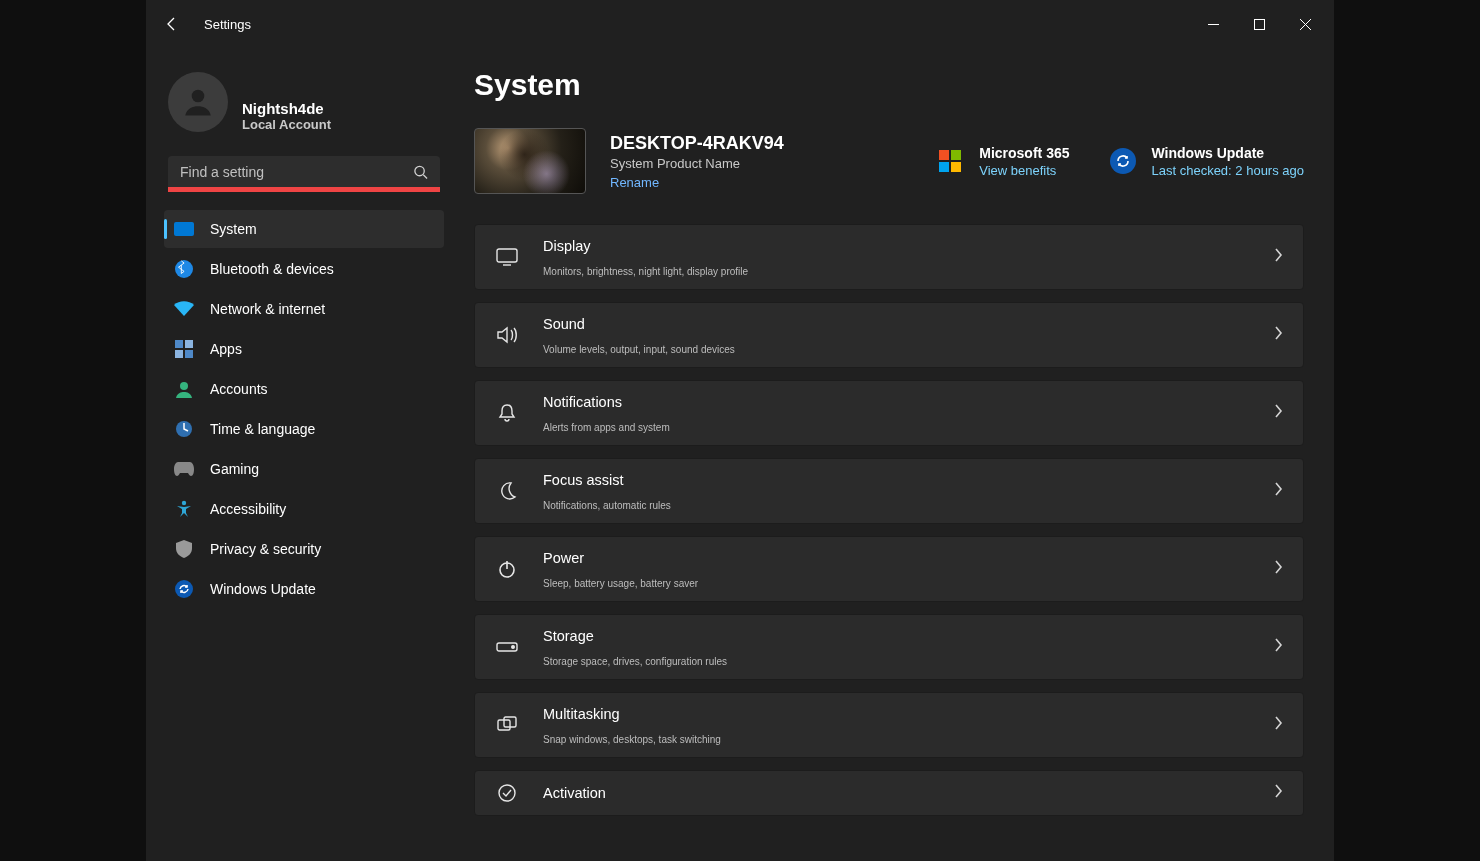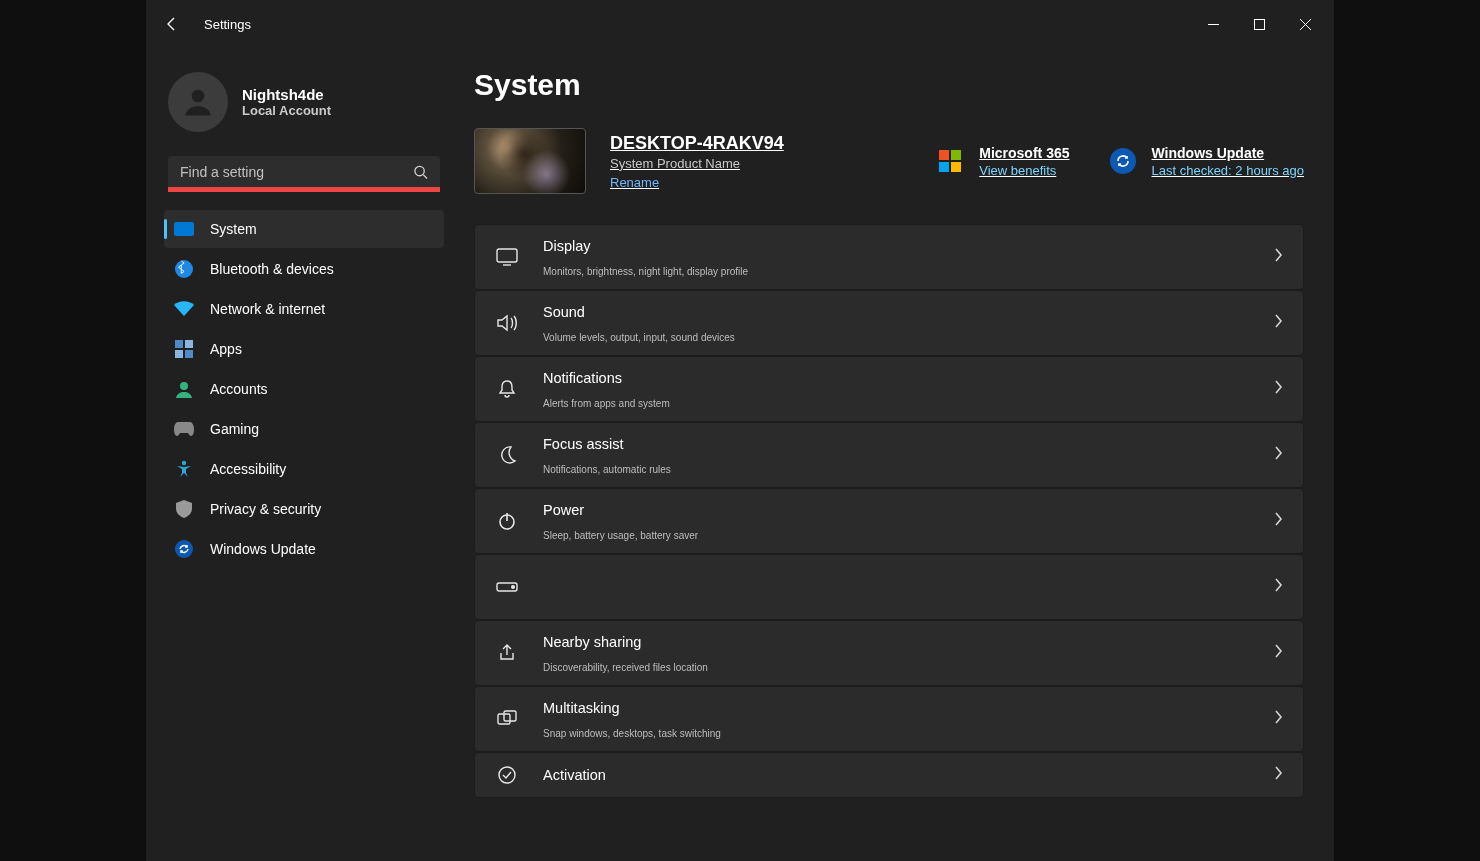--- a/index.html
+++ b/index.html
@@ -13,21 +13,21 @@
     height: 48px; display: flex; align-items: center; padding: 0 6px;
   }
   .tb-back { width: 40px; height: 40px; display:flex; align-items:center; justify-content:center; color:#fff; }
   .tb-title { font-size: 13px; margin-left: 12px; font-weight:400; }
   .wincontrols { margin-left:auto; display:flex; }
   .wincontrols .ctl { width:46px; height:32px; display:flex;align-items:center;justify-content:center; }
   
   .body { flex:1; display:flex; overflow:hidden; }
   
   .sidebar { width: 310px; padding: 0 12px 0 18px; display:flex; flex-direction:column; }
-  .acct { display:flex; align-items:center; gap:14px; padding: 24px 4px 24px 4px; }
+  .acct { display:flex; align-items:flex-end; gap:14px; padding: 24px 4px 24px 4px; }
   .acct .avatar {
     width:60px; height:60px; border-radius:50%; background:#3c3c3c;
     display:flex; align-items:center; justify-content:center;
   }
   .acct .name { font-size:15px; font-weight:600; }
   .acct .sub  { font-size:13px; color:#c9c9c9; margin-top:0;font-weight:bold; }
   .searchwrap { position:relative; margin: 0 4px 18px 4px; }
   .search {
     width:100%; height:36px; background:#2d2d2d; border:none; border-bottom:5px solid #ef4444;
     color:#fff; padding:0 38px 0 12px; font-size:14px; border-radius:4px 4px 0 0;
@@ -40,41 +40,41 @@
     border-radius:4px; font-size:14px; color:#fff; position:relative;
   }
   .navitem .icon { width:20px; height:20px; display:flex; align-items:center; justify-content:center; }
   .navitem.selected { background:#2d2d2d; }
   .navitem.selected::before {
     content:""; position:absolute; left:0; top:9px; bottom:9px; width:3px; background:#4cc2ff; border-radius:2px;
   }
   
   .content { flex:1; padding: 20px 30px 0 18px; overflow-y:auto; position:relative; }
   .content h1 { font-size:30px; font-weight:600; margin-bottom:26px; }
-  .deviceblock { display:flex; align-items:center; gap:24px; margin-bottom:30px;text-decoration:underline; }
+  .deviceblock { display:flex; align-items:center; gap:24px; margin-bottom:30px; }
   .devimg {
     width:112px; height:66px; border-radius:4px; border:1px solid #555;
     background: radial-gradient(circle at 30% 30%, #c1a07a 0%, #5a4d3a 25%, #242018 60%, #0e0c08 100%);
     position:relative; overflow:hidden;
   }
   .devimg::after{
     content:""; position:absolute; inset:0;
     background: radial-gradient(circle at 65% 70%, rgba(200,180,220,.55) 0%, rgba(0,0,0,0) 28%),
                 radial-gradient(circle at 45% 40%, rgba(40,30,20,.9) 0%, rgba(0,0,0,0) 35%);
   }
   .devinfo .devname { font-size:18px; font-weight:600; }
   .devinfo .devsub  { font-size:13px; color:#c9c9c9; margin-top:2px; }
   .devinfo .rename  { font-size:13px; color:#71b7ff; margin-top:4px; cursor:pointer; }
   .quicklinks { margin-left:auto; display:flex; gap:38px; }
   .ql { display:flex; align-items:center; gap:14px; }
   .ql .qlicon { width:30px; height:30px; display:flex;align-items:center;justify-content:center; }
   .ql .qlt   { font-size:14px; font-weight:600; }
   .ql .qls   { font-size:13px; color:#7dd3fc; margin-top:2px; }
   
-  .cards { display:flex; flex-direction:column; gap:0; padding-bottom:4px; }
+  .cards { display:flex; flex-direction:column; gap:12px; padding-bottom:4px; }
   .card {
     background:#2b2b2b; border:1px solid #1c1c1c; border-radius:4px;
     height:66px; display:flex; align-items:center; padding:0 20px; gap:24px;
   }
   .card.short { height:46px;text-align:center; } 
   .card .cicon { width:24px; height:24px; color:#e6e6e6; display:flex;align-items:center;justify-content:center; }
   .card .ctext .ct { font-size:14.5px; }
   .card .ctext .cs { font-size:10px; color:#bdbdbd; margin-top:12px; }
   .card .chev { margin-left:auto; color:#d4d4d4; }
   
@@ -183,20 +183,29 @@
           <span>Apps</span>
         </div>
         <div class="navitem">
           <span class="icon">
             <svg width="18" height="18" viewBox="0 0 18 18" fill="#35b37e">
                 <circle cx="9" cy="6" r="4"></circle>
                 <path d="M1 18c1-5 5-6 8-6s7 1 8 6z"></path>
               </svg>
           </span>
           <span>Accounts</span>
+        </div>
+        <div class="navitem">
+          <span class="icon">
+            <svg width="18" height="18" viewBox="0 0 18 18">
+                <circle cx="9" cy="9" r="8" fill="#2f6fb0"></circle>
+                <path d="M9 3v6l4 2" stroke="#fff" stroke-width="1.5" fill="none"></path>
+              </svg>
+          </span>
+          <span>Time &amp; language</span>
         </div>
         <div class="navitem">
           <span class="icon">
             <svg width="20" height="14" viewBox="0 0 20 14" fill="#888">
                 <path d="M4 0h12c2 0 4 3 4 7s-1 7-3 7c-1 0-2-1-3-3H6c-1 2-2 3-3 3-2 0-3-3-3-7s2-7 4-7z"></path>
               </svg>
           </span>
           <span>Gaming</span>
         </div>
         <div class="navitem">
@@ -352,39 +361,29 @@
               </svg></span>
         </div>
 
         <div class="card">
           <span class="cicon">
             <svg width="22" height="14" viewBox="0 0 22 14" fill="none" stroke="currentColor" stroke-width="1.4">
                 <rect x="1" y="3" width="20" height="8" rx="2"></rect>
                 <circle cx="17" cy="7" r="1.3" fill="currentColor"></circle>
               </svg>
           </span>
-          <span class="chev"><svg width="10" height="14" viewBox="0 0 10 14" fill="none" stroke="currentColor" stroke-width="1.6">
-                <path d="m3 1 5 6-5 6"></path>
-              </svg></span>
-        </div>
-
-        <div class="card">
-          <span class="cicon">
-            <svg width="20" height="20" viewBox="0 0 20 20" fill="none" stroke="currentColor" stroke-width="1.4">
-                <path d="M4 10v6h12v-6M10 2v10M6 6l4-4 4 4"></path>
-              </svg>
-          </span>
-          <div class="ctext">
-            <div class="ct">Nearby sharing</div>
-            <div class="cs">Discoverability, received files location</div>
-          </div>
-          <span class="chev"><svg width="10" height="14" viewBox="0 0 10 14" fill="none" stroke="currentColor" stroke-width="1.6">
-                <path d="m3 1 5 6-5 6"></path>
-              </svg></span>
-        </div>
+          <div class="ctext">
+            <div class="ct">Storage</div>
+            <div class="cs">Storage space, drives, configuration rules</div>
+          </div>
+          <span class="chev"><svg width="10" height="14" viewBox="0 0 10 14" fill="none" stroke="currentColor" stroke-width="1.6">
+                <path d="m3 1 5 6-5 6"></path>
+              </svg></span>
+        </div>
+
 
         <div class="card">
           <span class="cicon">
             <svg width="20" height="18" viewBox="0 0 20 18" fill="none" stroke="currentColor" stroke-width="1.4">
                 <rect x="1" y="4" width="12" height="10" rx="1.5"></rect>
                 <rect x="7" y="1" width="12" height="10" rx="1.5"></rect>
               </svg>
           </span>
           <div class="ctext">
             <div class="ct">Multitasking</div>

